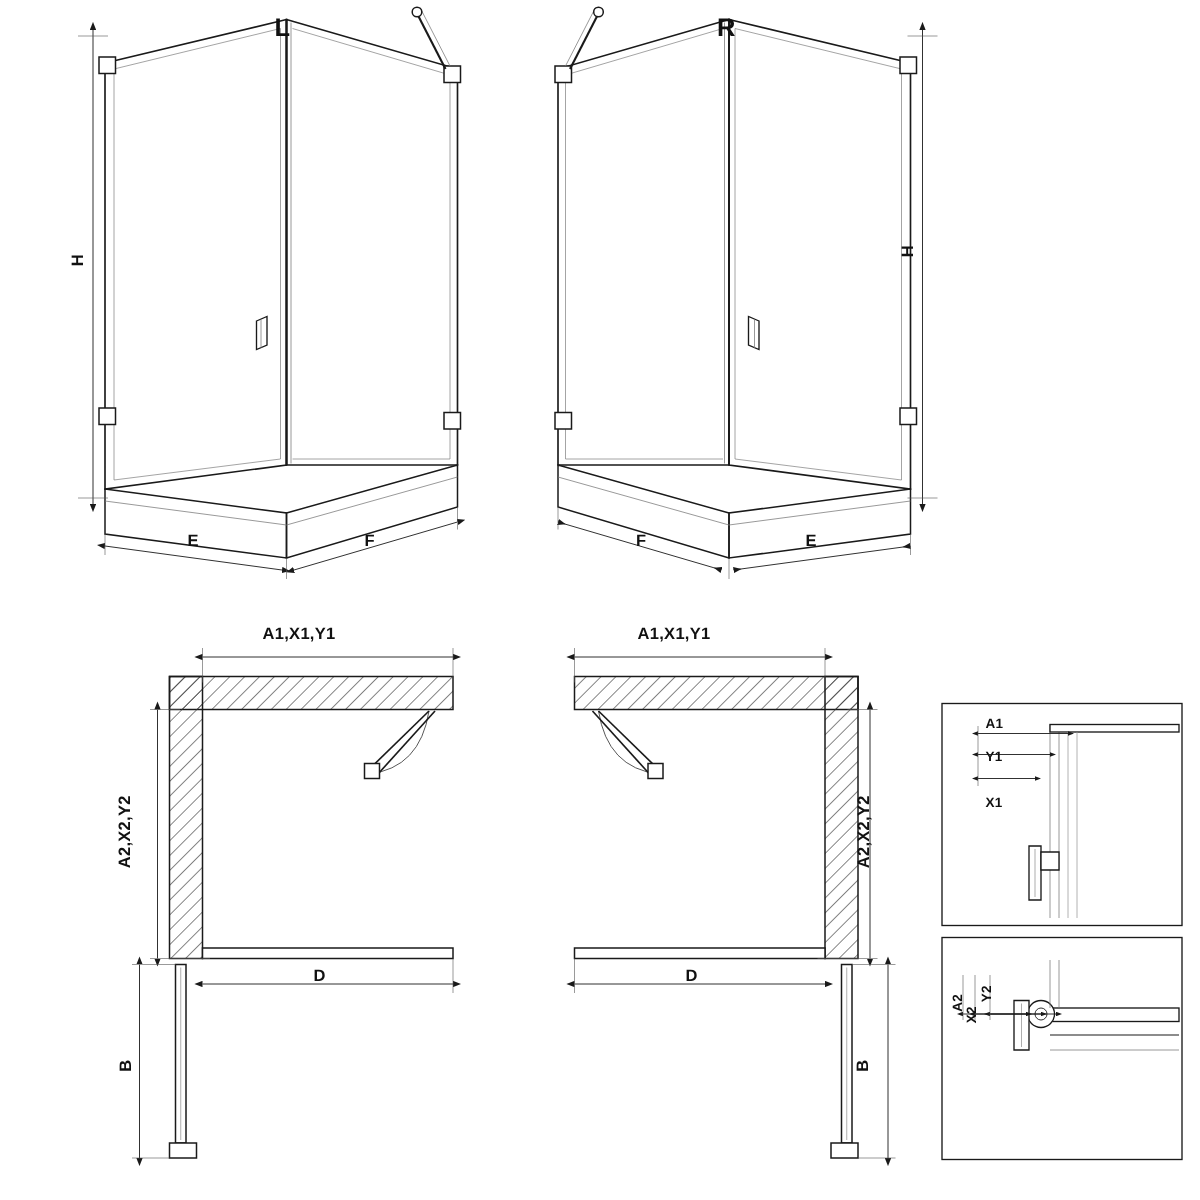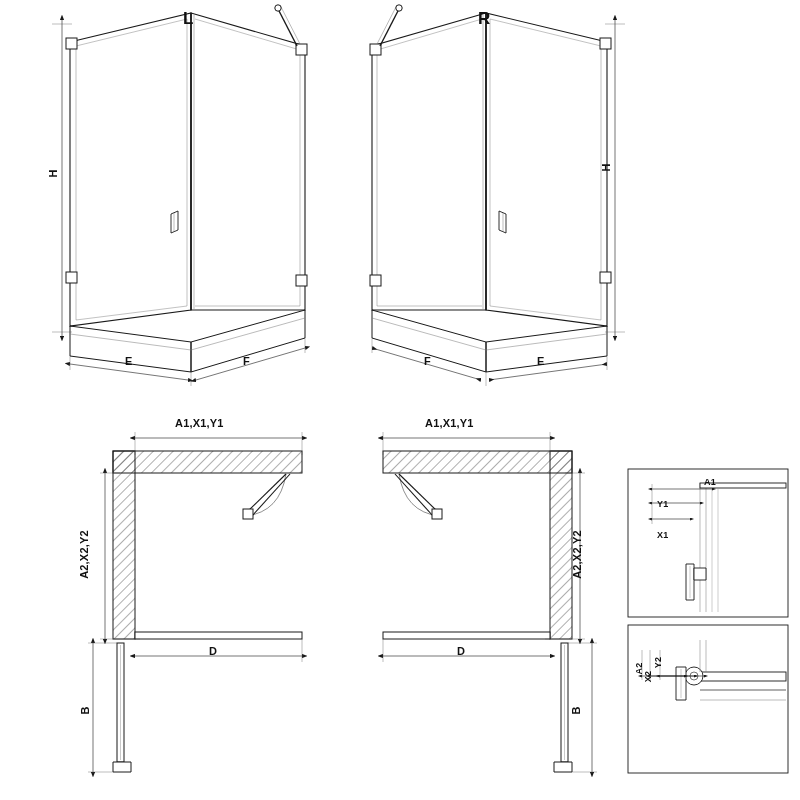--- a/index.html
+++ b/index.html
@@ -267,19 +267,19 @@
 
 <div class="lbl vert" style="left:49px; top:549px; width:70px; text-align:center;">A2,X2,Y2</div>
 <div class="lbl vert" style="left:542px; top:549px; width:70px; text-align:center;">A2,X2,Y2</div>
 
 <div class="lbl" style="left:209px; top:646px;">D</div>
 <div class="lbl" style="left:457px; top:646px;">D</div>
 
 <div class="lbl vert" style="left:77px; top:705px; width:16px; text-align:center;">B</div>
 <div class="lbl vert" style="left:568px; top:705px; width:16px; text-align:center;">B</div>
 
-<div class="lbl small" style="left:657px; top:478px;margin-left:47px;">A1</div>
+<div class="lbl small" style="left:657px; top:478px;">A1</div>
 <div class="lbl small" style="left:657px; top:493px;margin-top:38px;">X1</div>
 <div class="lbl small" style="left:657px; top:500px;">Y1</div>
 
 <div class="lbl small vert" style="left:627px; top:664px; width:24px; text-align:center;">A2</div>
 <div class="lbl small vert" style="left:636px; top:672px; width:24px; text-align:center;">X2</div>
 <div class="lbl small vert" style="left:646px; top:658px; width:24px; text-align:center;">Y2</div>
 
 </body></html>

